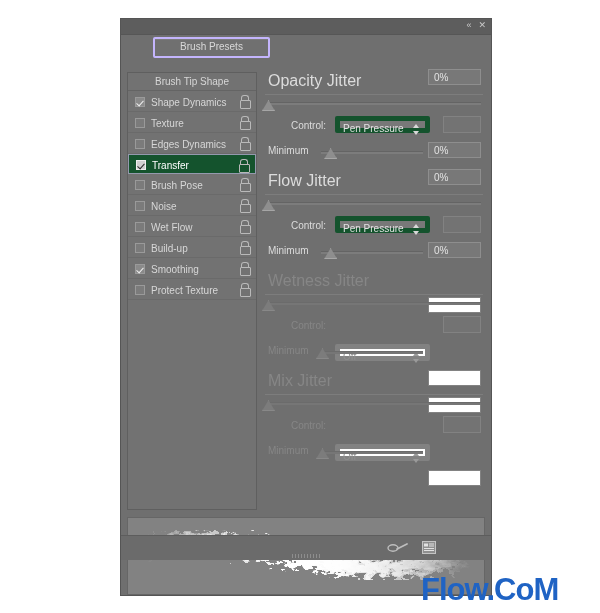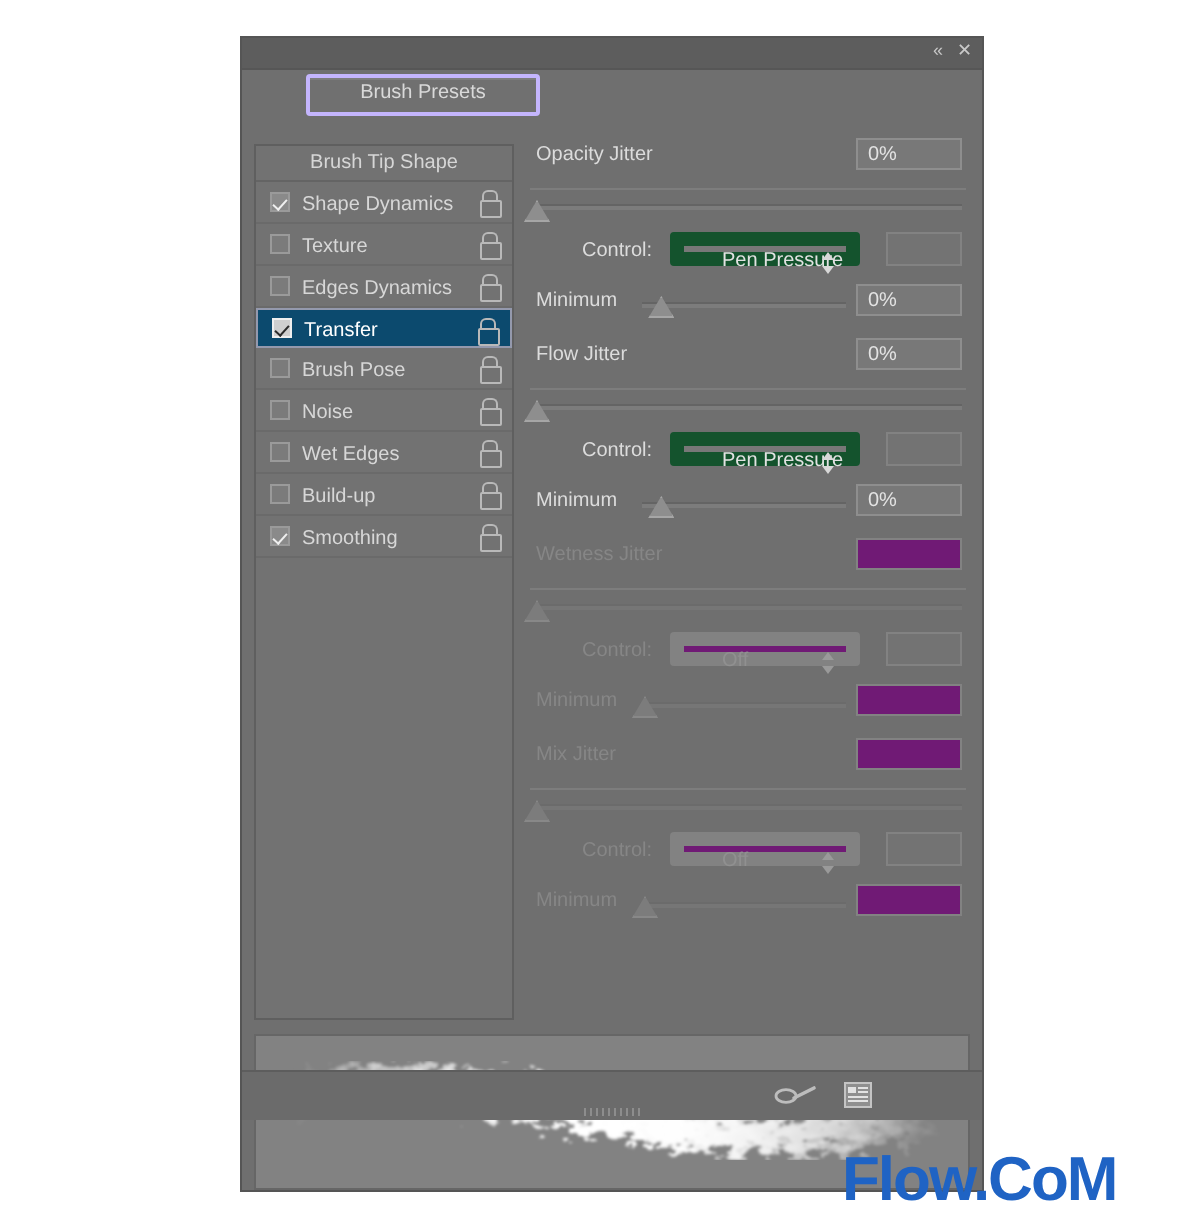--- a/index.html
+++ b/index.html
@@ -36,64 +36,64 @@
        color:#d9d9d9;font-size:10px;line-height:16px;text-align:center;cursor:pointer;
        box-shadow:inset 0 1px 0 #7d7d7d;}
 
   
   .optlist{position:absolute;left:6px;top:37px;width:130px;height:438px;
        background:#727272;border:1px solid #5f5f5f;box-sizing:border-box;}
   .listhdr{height:17px;line-height:17px;color:#d6d6d6;font-size:10px;
        text-align:center;background:#727272;border-bottom:1px solid #646464;}
   .row{position:relative;height:20px;line-height:20px;padding-left:7px;
        border-bottom:1px solid #6a6a6a;cursor:pointer;}
-  .row.sel{background:#0c4a6e;border:1px solid #9499ad;height:18px;line-height:18px;box-sizing:content-box;}
+  .row.sel{background:#14532d;border:1px solid #9499ad;height:18px;line-height:18px;box-sizing:content-box;}
   .cb{display:inline-block;width:10px;height:10px;vertical-align:-1px;margin-right:6px;
       background:#7b7b7b;border:1px solid #9a9a9a;position:relative;box-sizing:border-box;}
   .cb.on{background:#8a8a8a;}
   .cb.on:after{content:"";position:absolute;left:2px;top:1px;width:3px;height:6px;
       border:solid #efefef;border-width:0 1.5px 1.5px 0;transform:rotate(42deg);}
   .row.sel .cb{background:#cfcfcf;border-color:#efefef;}
   .row.sel .cb:after{border-color:#2a2a2a;}
   .rowlabel{color:#d7d7d7;font-size:10px;}
   .row.sel .rowlabel{color:#ffffff;}
   .lock{position:absolute;right:6px;top:4px;width:11px;height:12px;}
   .lock .shack{position:absolute;left:2px;top:0;width:6px;height:5px;
       border:1.4px solid #b9b9b9;border-bottom:none;border-radius:3px 3px 0 0;}
   .lock .bdy{position:absolute;left:1px;top:5px;width:9px;height:7px;
       border:1.2px solid #b9b9b9;border-radius:1px;background:transparent;}
 
   
   .ctrl{position:absolute;left:142px;top:37px;right:6px;height:438px;}
 
   .grp{position:absolute;left:0;right:0;}
-  .g-title{position:absolute;left:5px;top:0;font-size:10px;color:#dcdcdc;text-align:right;}
+  .g-title{position:absolute;left:5px;top:0;font-size:16px;color:#dcdcdc;text-align:right;}
   .g-val{position:absolute;right:4px;top:-3px;width:53px;height:16px;
        background:#787878;border:1px solid #8e8e8e;color:#e3e3e3;font-size:10px;
        line-height:15px;padding-left:5px;box-sizing:border-box;}
   .g-sep{position:absolute;left:2px;right:2px;top:22px;height:1px;background:#7d7d7d;}
 
   .track{position:absolute;height:2px;background:#7c7c7c;border-top:1px solid #646464;}
   .thumb{position:absolute;width:11px;height:9px;
        background:#8e8e8e;border:1px solid #a6a6a6;
        clip-path:polygon(50% 0,100% 100%,0 100%);}
 
   .lbl{position:absolute;font-size:10px;color:#dcdcdc;}
-  .sel-box{position:absolute;height:17px;background:#787878;border:7px solid #14532d;
-       border-radius:2px;color:#e2e2e2;font-size:10px;line-height:16px;padding-left:19px;
+  .sel-box{position:absolute;height:17px;background:#787878;border:5px solid #14532d;
+       border-radius:2px;color:#e2e2e2;font-size:10px;line-height:16px;padding-left:3px;
        box-sizing:border-box;cursor:pointer;}
   .spin{position:absolute;right:5px;top:3px;width:7px;height:11px;}
   .spin u,.spin s{position:absolute;left:0;width:0;height:0;
        border-left:3.5px solid transparent;border-right:3.5px solid transparent;}
   .spin u{top:0;border-bottom:4px solid #d8d8d8;}
   .spin s{bottom:0;border-top:4px solid #d8d8d8;}
   .ghost{position:absolute;height:17px;background:#737373;border:1px solid #828282;box-sizing:border-box;}
 
   .dim .g-title,.dim .lbl{color:#868686;}
-  .dim .g-val,.dim .sel-box{background:#701a75;border-color:#828282;color:#909090;}
+  .dim .g-val,.dim .sel-box{background:#ffffff;border-color:#828282;color:#909090;margin-top:28px;}
   .dim .track{background:#767676;border-top-color:#6b6b6b;}
   .dim .thumb{background:#7c7c7c;border-color:#888;}
   .dim .spin u{border-bottom-color:#9a9a9a;} .dim .spin s{border-top-color:#9a9a9a;}
 
   
   .preview{position:absolute;left:6px;right:6px;top:482px;height:78px;
        background:#828282;border:1px solid #666;box-sizing:border-box;overflow:hidden;}
   .stroke{position:absolute;left:0;top:0;width:100%;height:100%;}
 
   
@@ -144,29 +144,33 @@
               <span class="bdy"></span>
             </span></div>
           <div class="row"><span class="cb"></span><span class="rowlabel">Brush Pose</span><span class="lock">
               <span class="shack"></span>
               <span class="bdy"></span>
             </span></div>
           <div class="row"><span class="cb"></span><span class="rowlabel">Noise</span><span class="lock">
               <span class="shack"></span>
               <span class="bdy"></span>
             </span></div>
-          <div class="row"><span class="cb"></span><span class="rowlabel">Wet Edges</span><span class="lock">
+          <div class="row"><span class="cb"></span><span class="rowlabel">Wet Flow</span><span class="lock">
               <span class="shack"></span>
               <span class="bdy"></span>
             </span></div>
           <div class="row"><span class="cb"></span><span class="rowlabel">Build-up</span><span class="lock">
               <span class="shack"></span>
               <span class="bdy"></span>
             </span></div>
           <div class="row"><span class="cb on"></span><span class="rowlabel">Smoothing</span><span class="lock">
+              <span class="shack"></span>
+              <span class="bdy"></span>
+            </span></div>
+          <div class="row"><span class="cb"></span><span class="rowlabel">Protect Texture</span><span class="lock">
               <span class="shack"></span>
               <span class="bdy"></span>
             </span></div>
         </div>
     </div>
 
     <div class="ctrl">
       <div id="groups">
           <div class="grp" style="top: 0px; height: 95px;">
             <div class="g-title">Opacity Jitter</div>

